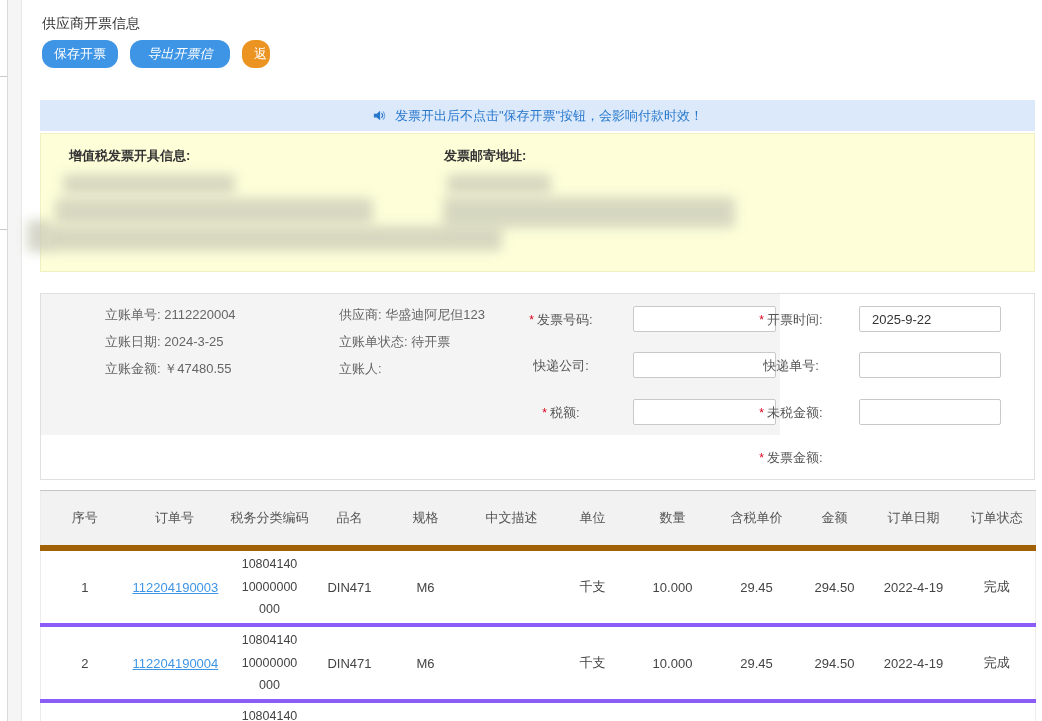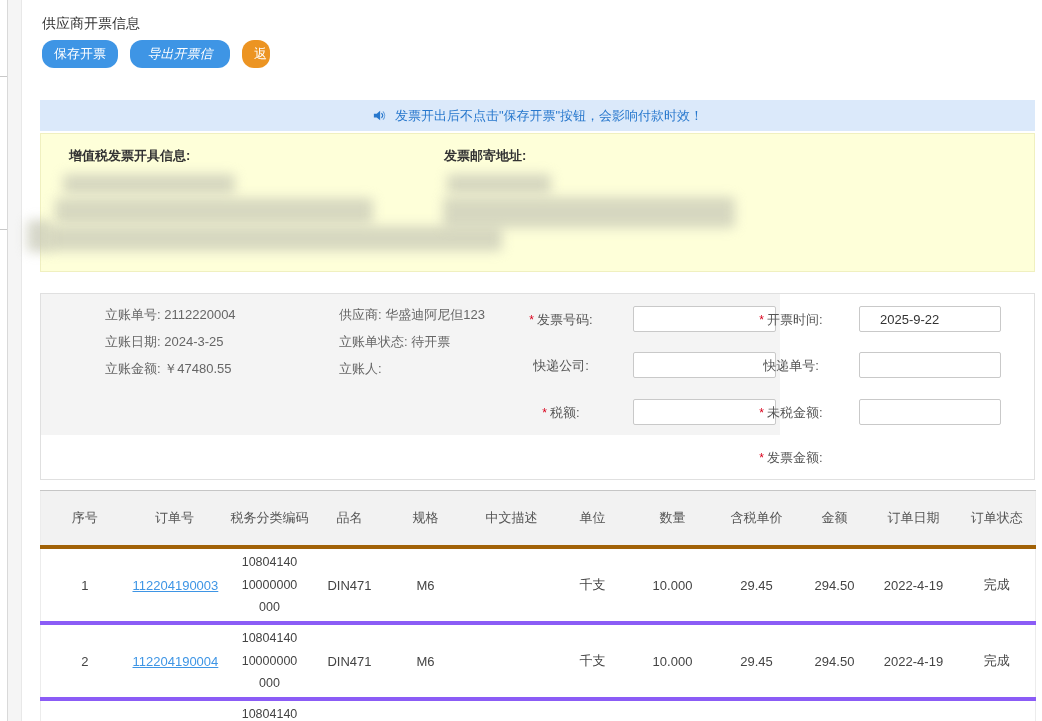--- a/index.html
+++ b/index.html
@@ -43,28 +43,28 @@
   .yhead-mail{left:403px;top:13px;}
   .blur-blob{position:absolute;background:#c9cab8;filter:blur(6px);opacity:.75;border-radius:3px;}
 
   
   .formbox{left:40px;top:293px;width:993px;height:185px;border:1px solid #e0e0e0;background:#fff;}
   .graypanel{position:absolute;left:0;top:0;width:739px;height:141px;background:#f4f4f4;}
   .acct-line{position:absolute;font-size:13px;color:#666;white-space:nowrap;margin-left:48px;}
   .flabel{position:absolute;font-size:13px;color:#555;text-align:center;white-space:nowrap;}
   .req{color:#d9001b;margin-right:3px;font-size:12px;}
   .finput{position:absolute;height:26px;box-sizing:border-box;border:1px solid #c9c9c9;
-          border-radius:2px;font-size:13px;color:#333;padding:0 20px;font-family:inherit;background:#fff;}
+          border-radius:2px;font-size:13px;color:#333;padding:0 12px;font-family:inherit;background:#fff;}
   .finput:disabled{background:#ececec;color:#777;}
 
   
   .otable{left:40px;top:490px;width:995px;border-collapse:collapse;table-layout:fixed;
           font-size:13px;color:#444;}
   .otable th{background:#f2f2f2;font-weight:normal;color:#555;height:50px;
-             border-top:1px solid #c6c6c6;border-bottom:4px solid #a16207;
+             border-top:1px solid #c6c6c6;border-bottom:6px solid #a16207;
              padding:2px 4px;line-height:1.5;}
   .otable td{height:68px;text-align:center;border-bottom:4px solid #8b5cf6;padding:2px 4px;}
   .otable{border-left:1px solid #ececec;border-right:1px solid #ececec;}
   .code-cell{width:58px;margin:0 auto;word-break:break-all;white-space:pre-line;
              font-size:12.5px;line-height:1.8;text-align:center;}
   a.order-link{color:#3e95e5;text-decoration:underline;}
 </style>
 </head>
 <body>
 

